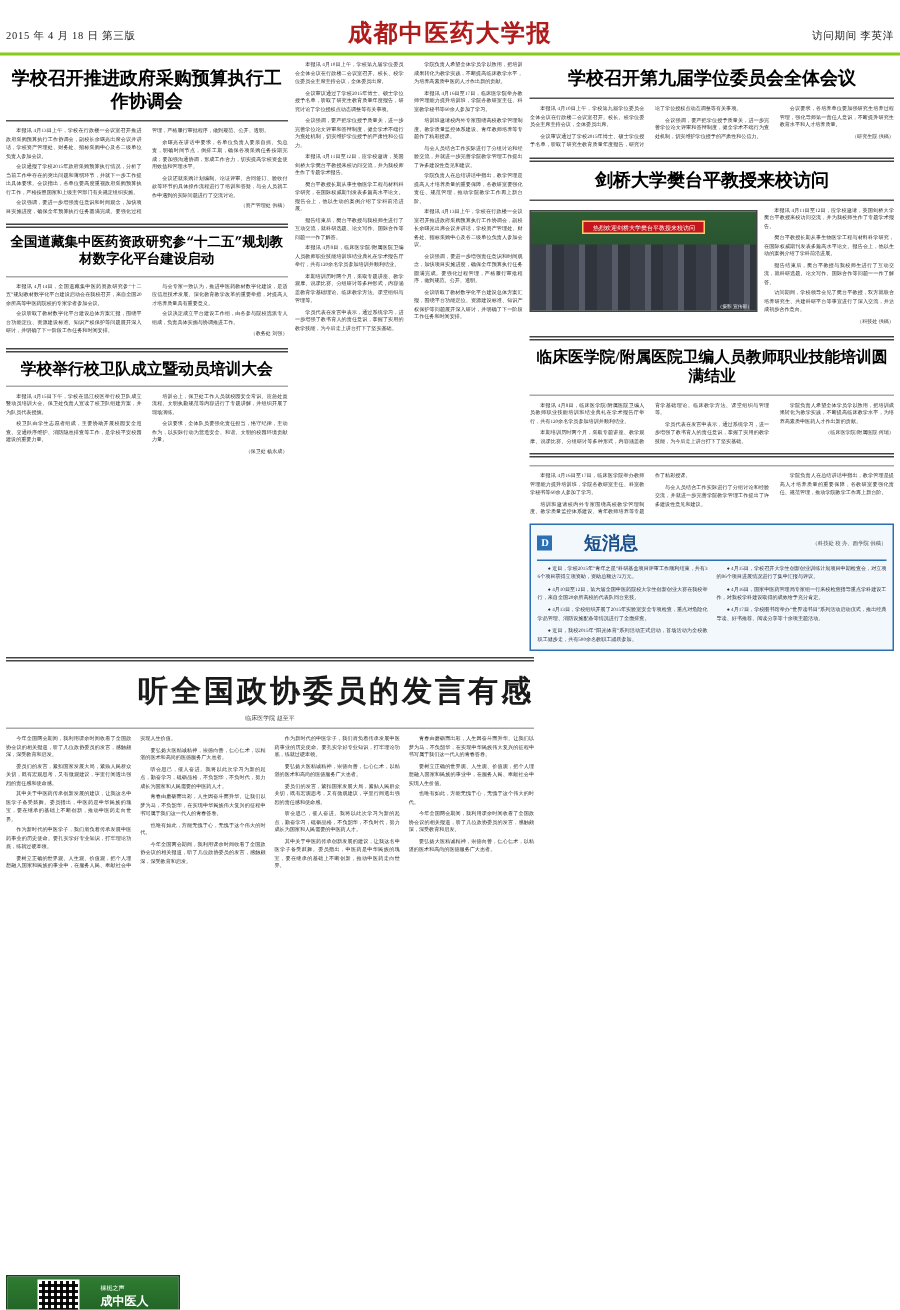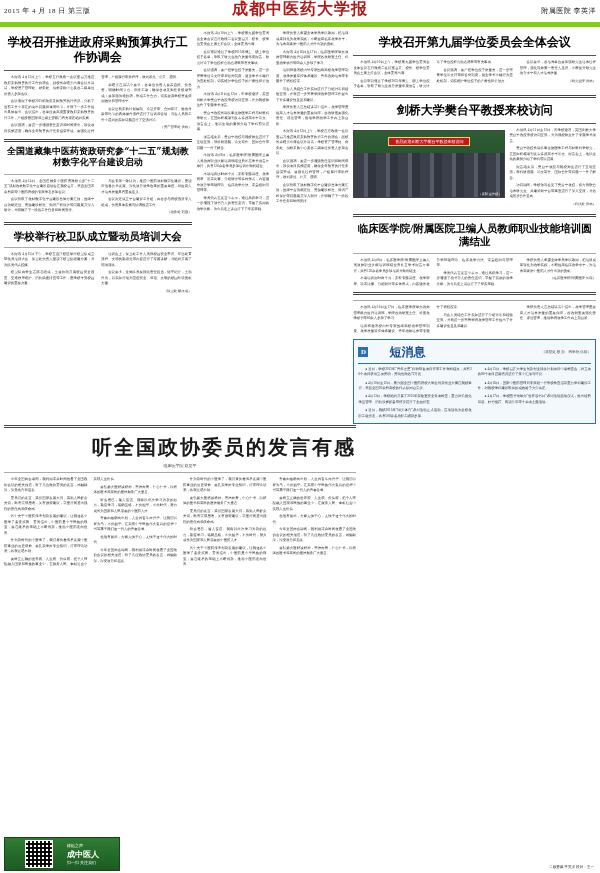--- a/index.html
+++ b/index.html
@@ -1,20 +1,20 @@
 <!DOCTYPE html>
 <html><head>
 <meta charset="utf-8">
 <style>
   html,body{margin:0;padding:0;background:#fff;}
   body{width:600px;height:873px;font-family:"Liberation Serif",serif;color:#111;position:relative;overflow:hidden;}
   .page{position:relative;width:600px;height:873px;background:#fff;}
 
   
-  .masthead{position:relative;height:22px;border-bottom:5px solid #84cc16;}
+  .masthead{position:relative;height:22px;border-bottom:2px solid #84cc16;margin-top:13px;}
   .masthead .title{
     position:absolute;left:50%;top:-1px;transform:translateX(-50%);
     font-family:"Liberation Serif",serif;font-weight:bold;font-size:16px;
     color:#b01b1b;letter-spacing:1px;white-space:nowrap;
   }
   .masthead .left{position:absolute;left:4px;top:6px;font-size:7px;color:#222;letter-spacing:.5px;}
   .masthead .right{position:absolute;right:4px;top:6px;font-size:7px;color:#222;letter-spacing:.5px;}
 
   
   .cols{display:flex;padding:4px 4px 0 4px;gap:5px;}
@@ -87,21 +87,21 @@
   .footer .credits{position:absolute;right:6px;bottom:4px;font-size:3.6px;color:#333;}
 </style>
 </head>
 <body>
 
 <div class="page">
 
   <div class="masthead">
     <span class="left">2015 年 4 月 18 日    第三版</span>
     <span class="title">成都中医药大学报</span>
-    <span class="right">附属医院 李英洋</span>
+    <span class="right">访问期间 李英洋</span>
   </div>
 
   <div class="cols">
 
     <div class="col c1">
 
       <div class="hl hl-lg">学校召开推进政府采购预算执行工作协调会</div>
       <div class="rule"></div>
       <div class="body2">
         <p class="t">本报讯 4月13日上午，学校在行政楼一会议室召开推进政府采购预算执行工作协调会，副校长余曙光出席会议并讲话，学校资产管理处、财务处、招标采购中心及各二级单位负责人参加会议。</p>

